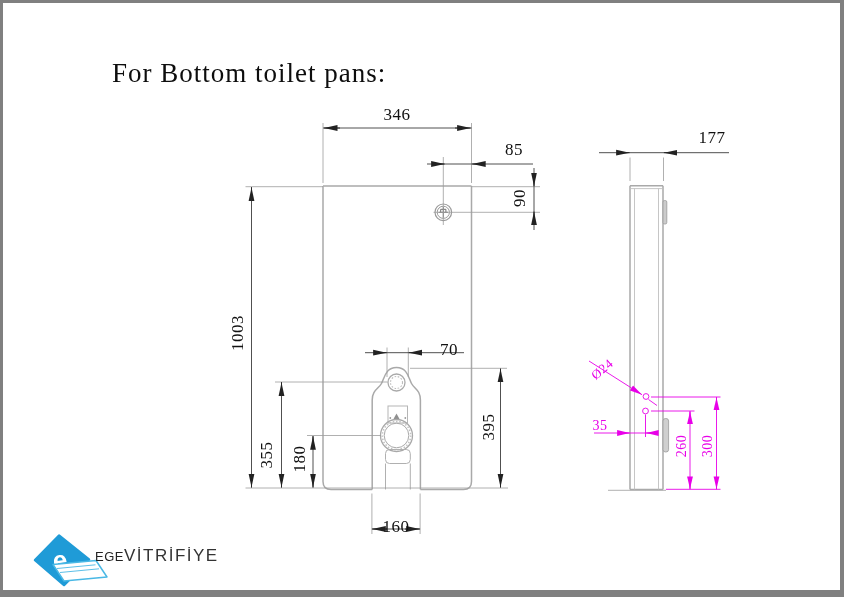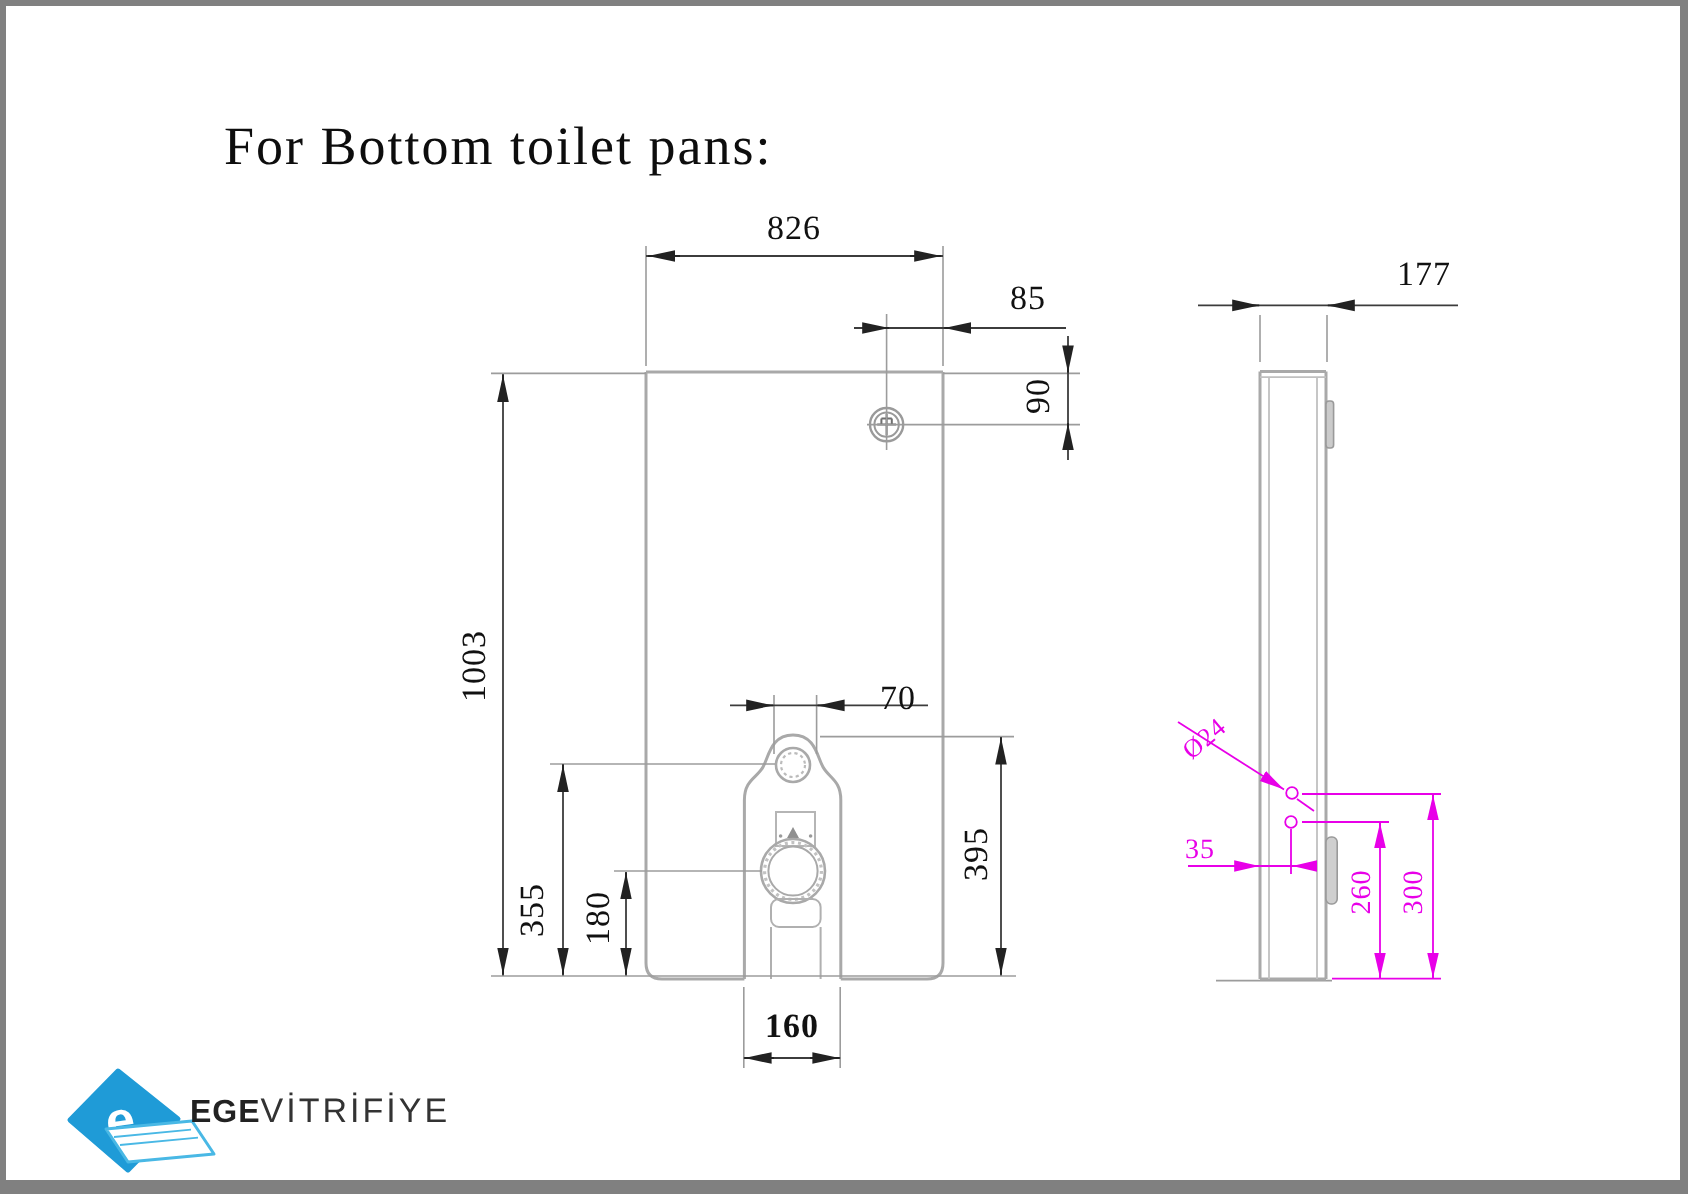--- a/index.html
+++ b/index.html
@@ -16,21 +16,21 @@
   .label.mag{color:#e800e8;font-size:14px;}
   .label.mag-dia{color:#e800e8;font-size:13px;transform:translate(-50%,-50%) rotate(-40deg);}
   #title{
     position:absolute;left:112px;top:58px;font-size:27px;color:#0d0d0d;
     letter-spacing:1px;white-space:nowrap;
   }
   #logo-text{
     position:absolute;left:95px;top:546px;display:flex;align-items:baseline;
     font-family:"Liberation Sans",sans-serif;color:#222;
   }
-  #logo-text .bold{font-weight:bold;font-size:16px;letter-spacing:.5px;}
+  #logo-text .bold{font-weight:normal;font-size:13px;letter-spacing:.5px;}
   #logo-text .rest{font-weight:normal;font-size:17px;letter-spacing:1.5px;color:#333;}
   svg{position:absolute;left:0;top:0;}
 </style>
 </head>
 <body>
 
 <div id="page">
 
   <div class="frame" style="left:0;top:0;width:844px;height:3px;"></div>
   <div class="frame" style="left:0;top:0;width:3px;height:597px;"></div>
@@ -159,29 +159,29 @@
     <g>
       <polygon points="59,535.5 89,559.5 64,585 35,560" fill="#1f9bd7" stroke="#1f9bd7" stroke-width="2.5" stroke-linejoin="round"></polygon>
       <text x="60" y="569" text-anchor="middle" font-family="Liberation Sans, sans-serif" font-size="26" font-weight="bold" fill="#ffffff" transform="rotate(-8 60 560)">e</text>
       <polygon points="53,564.5 96,560.5 107,577 64,581" fill="#ffffff" stroke="#49b8e5" stroke-width="1.5" stroke-linejoin="round"></polygon>
       <path d="M57,568.5 L95.5,564.8 M60,572.5 L99,568.8" stroke="#49b8e5" stroke-width="0.9" fill="none"></path>
     </g>
   </svg>
 
   <div id="title">For Bottom toilet pans:</div>
 
-  <span class="label" style="left:397px;top:114px;">826</span>
+  <span class="label" style="left:397px;top:114px;">346</span>
   <span class="label" style="left:514px;top:149px;">85</span>
   <span class="label rot" style="left:519px;top:198px;">90</span>
   <span class="label rot" style="left:237px;top:333px;">1003</span>
   <span class="label" style="left:449px;top:349px;">70</span>
   <span class="label rot" style="left:266px;top:455px;">355</span>
   <span class="label rot" style="left:299px;top:459px;">180</span>
   <span class="label rot" style="left:488px;top:427px;">395</span>
-  <span class="label" style="left:396px;top:513px;font-weight:bold;">160</span>
+  <span class="label" style="left:396px;top:526px;">160</span>
 
   <span class="label" style="left:712px;top:137px;">177</span>
   <span class="label mag-dia" style="left:602px;top:369px;">Ø24</span>
   <span class="label mag" style="left:600px;top:426px;">35</span>
   <span class="label mag rot" style="left:682px;top:446px;transform:translate(-50%,-50%) rotate(-90deg);">260</span>
   <span class="label mag rot" style="left:708px;top:446px;transform:translate(-50%,-50%) rotate(-90deg);">300</span>
 
   <div id="logo-text">
     <span class="bold">EGE</span>
       <span class="rest">VİTRİFİYE</span>

